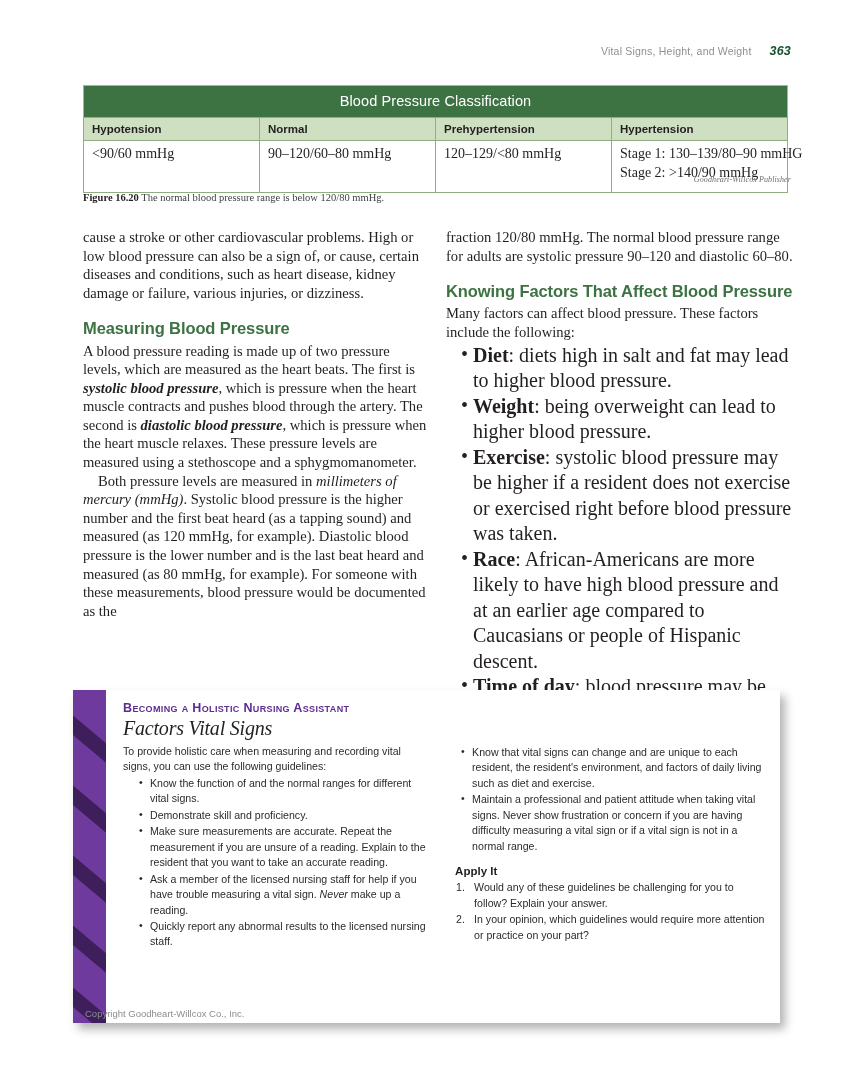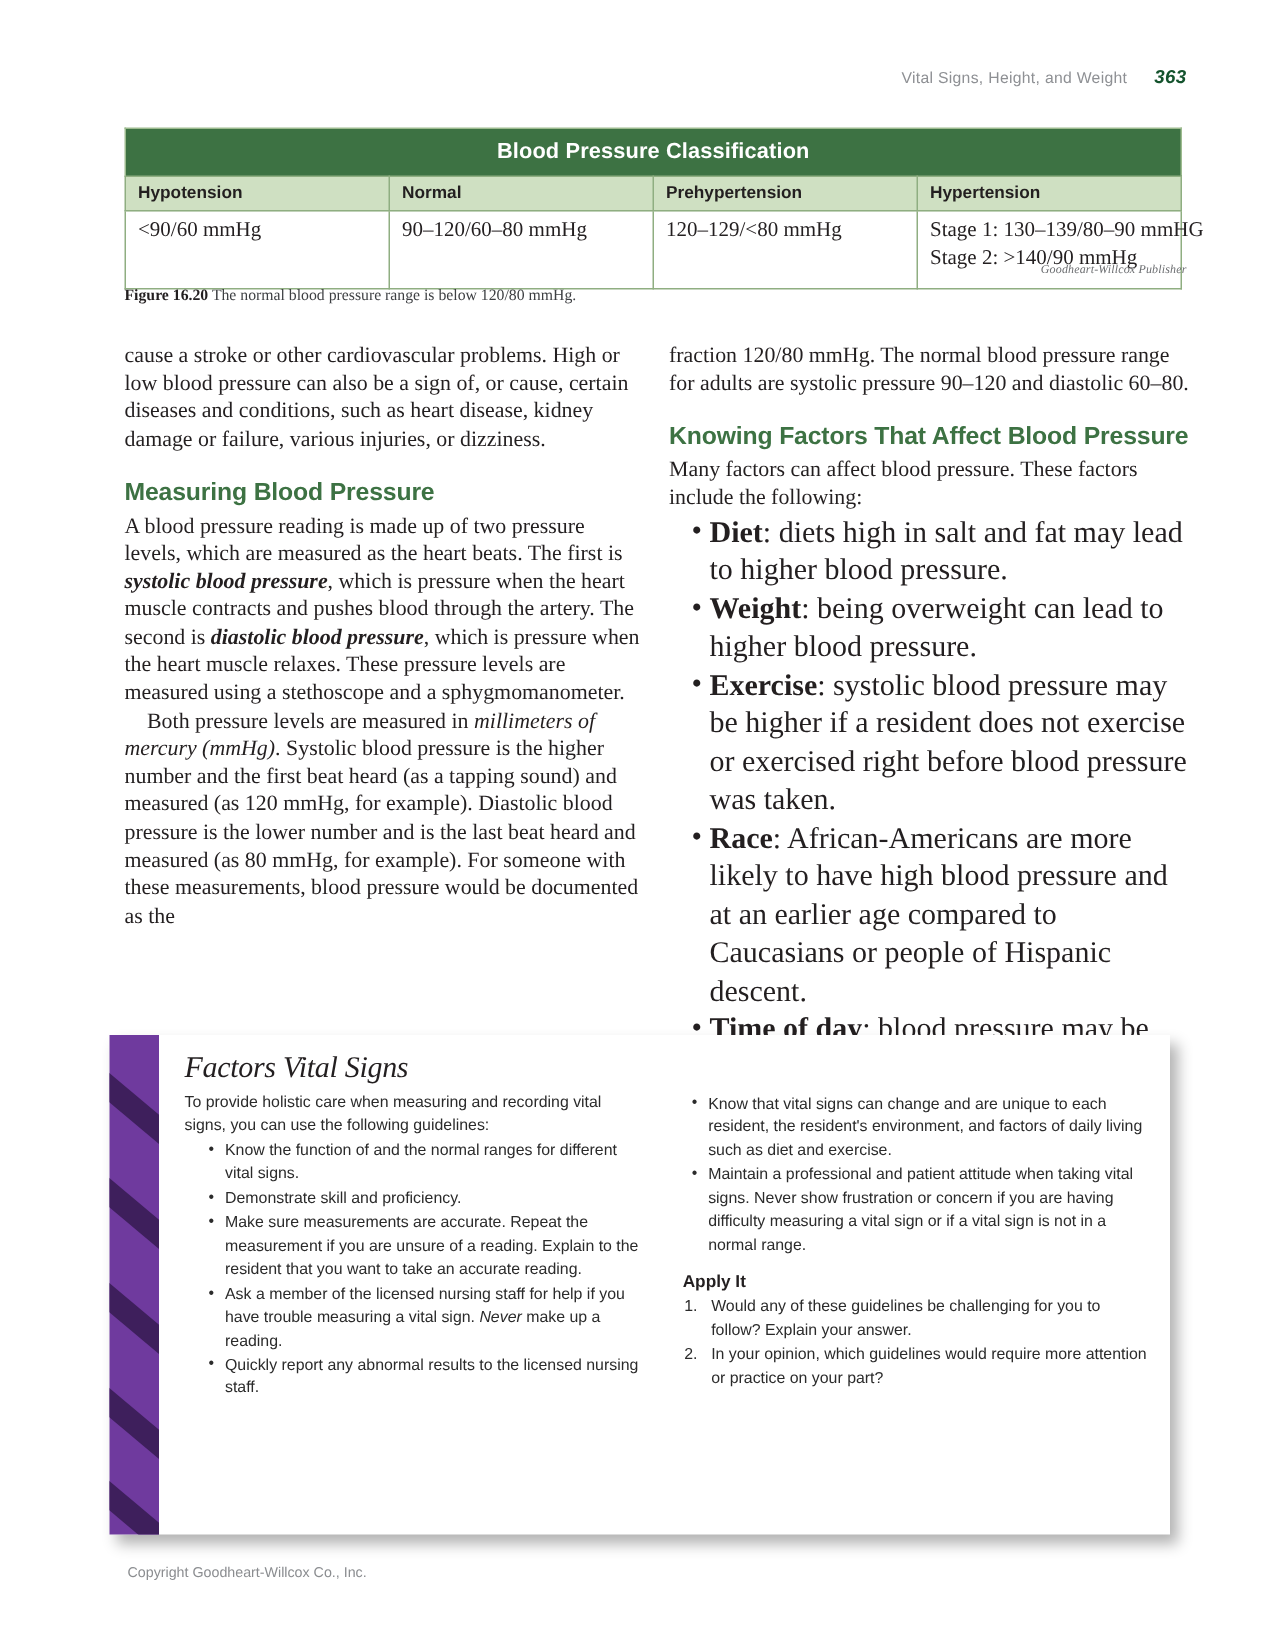--- a/index.html
+++ b/index.html
@@ -43,21 +43,21 @@
     top: 85px;
     width: 705px;
     border-collapse: collapse;
     border: 1px solid #9dbb8f;
     table-layout: fixed;
   }
   .bp-table .title-row th {
     background: #3d7243;
     color: #ffffff;
     font-family: "Liberation Sans", sans-serif;
-    font-weight: bold;
+    font-weight: normal;
     font-size: 14.5px;
     text-align: center;
     padding: 7px 4px 8px;
     letter-spacing: .1px;
   }
   .bp-table .head-row th {
     background: #cfe0c2;
     color: #231f20;
     font-family: "Liberation Sans", sans-serif;
     font-weight: bold;
@@ -258,21 +258,21 @@
   ol.apply li::before {
     content: counter(ai) ".";
     position: absolute;
     left: 1px;
     top: 0;
   }
 
   .copyright {
     position: absolute;
     left: 85px;
-    top: 1043px;
+    top: 1008px;
     font-family: "Liberation Sans", sans-serif;
     font-size: 9.5px;
     color: #8b8d90;
   }
 </style>
 </head>
 <body>
 
 <div class="running-head">
   <span>Vital Signs, Height, and Weight</span>
@@ -344,20 +344,21 @@
 <div class="feature">
   <div class="feature-band">
     <div class="stripe" style="top:42px"></div>
     <div class="stripe" style="top:112px"></div>
     <div class="stripe" style="top:182px"></div>
     <div class="stripe" style="top:252px"></div>
     <div class="stripe" style="top:314px"></div>
   </div>
 
   <div class="feature-body">
+    <div class="feature-kicker">Becoming a Holistic Nursing Assistant</div>
     <div class="feature-title">Factors Vital Signs</div>
 
     <div class="feature-cols">
 
       <div class="feature-col">
         <p>To provide holistic care when measuring and recording vital signs, you can use the following guidelines:</p>
         <ul class="guide">
           <li><span>Know the function of and the normal ranges for different vital signs.</span></li>
           <li><span>Demonstrate skill and proficiency.</span></li>
           <li><span>Make sure measurements are accurate. Repeat the measurement if you are unsure of a reading. Explain to the resident that you want to take an accurate reading.</span></li>

